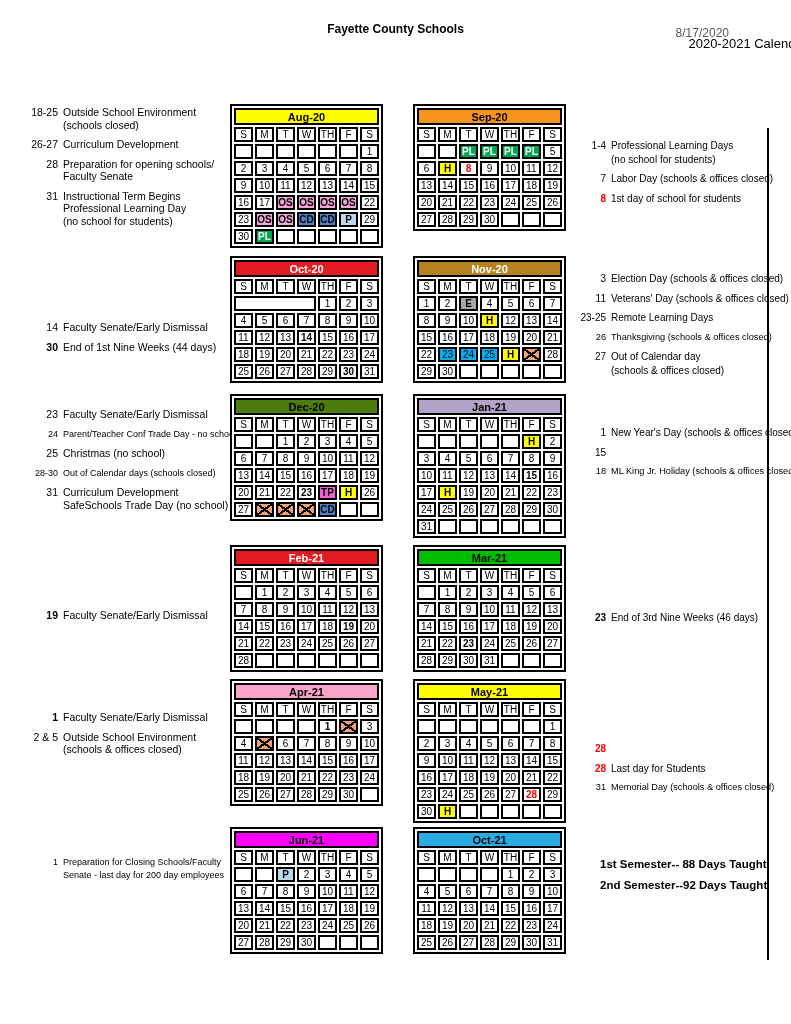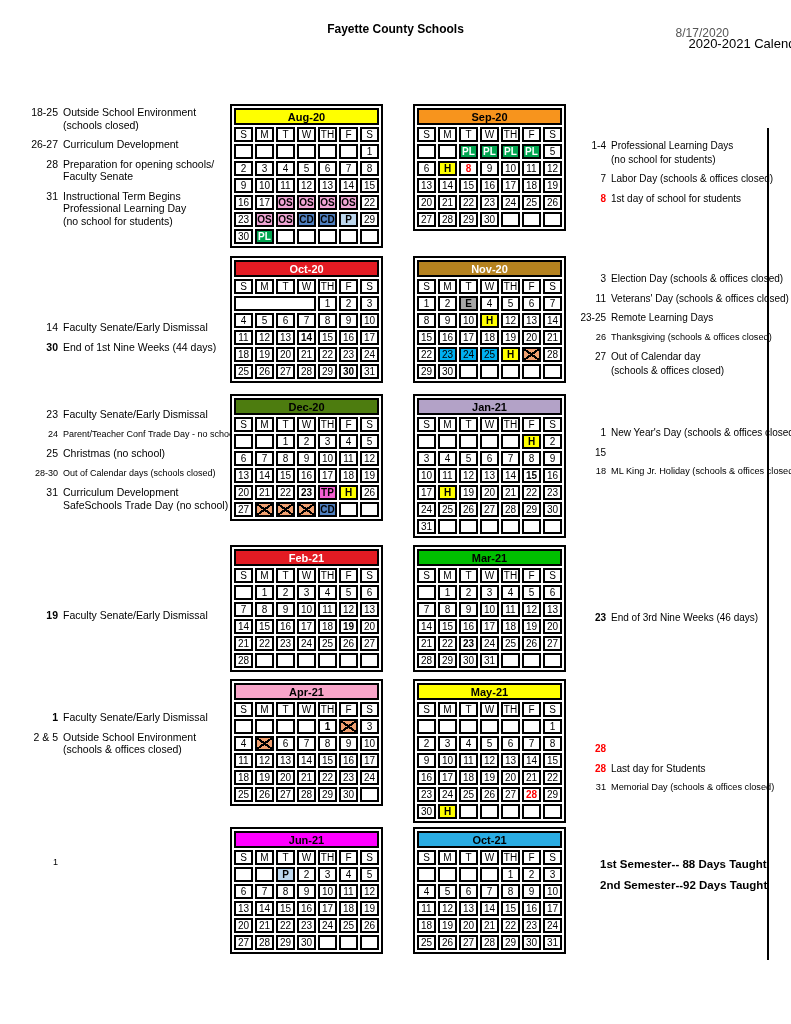--- a/index.html
+++ b/index.html
@@ -157,20 +157,24 @@
         <span class="num">2 &amp; 5</span>
         <div class="txt">
           <div>Outside School Environment</div>
           <div>(schools &amp; offices closed)</div>
         </div>
       </div>
     </div>
     <div class="anngroup left" style="top: 856px;">
       <div class="ann small">
         <span class="num">1</span>
+        <div class="txt">
+          <div>Preparation for Closing Schools/Faculty</div>
+          <div>Senate - last day for 200 day employees</div>
+        </div>
       </div>
     </div>
   </div>
 <div id="calendars">
     <table class="cal" style="left: 230px; top: 104px;">
       <tbody>
         <tr>
           <th class="month" colspan="7" style="background:#FFFF00;color:#000000">Aug-20</th>
         </tr>
         <tr>

